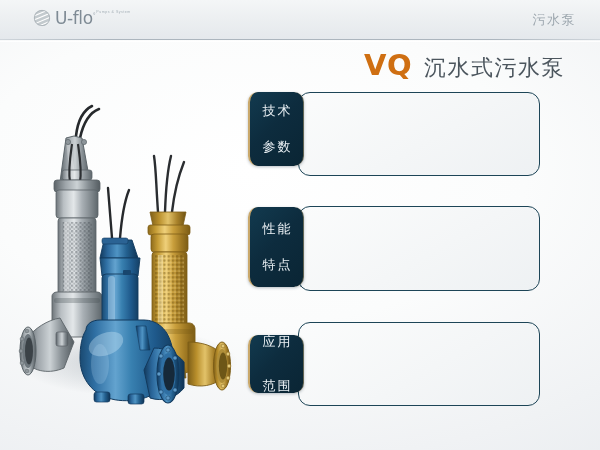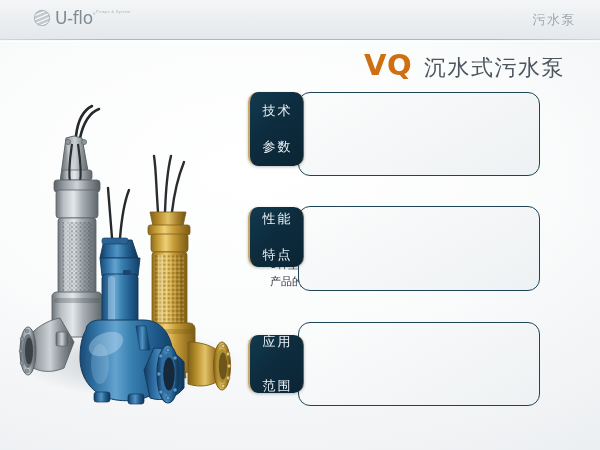--- a/index.html
+++ b/index.html
@@ -217,21 +217,21 @@
         <span>功率P：可达350kW</span>
       </div>
       <div class="spec-row">
         <span>扬程H：可达75m</span>
       </div>
     </div>
   </div>
 
   <div class="block" style="left:248px; top:206px; width:292px; height:85px;">
     <div class="panel" style="left:50px; top:0; width:242px; height:85px;"></div>
-    <div class="tab" style="height:60px; top:1px;align-items:center;">
+    <div class="tab" style="height:80px; top:1px;align-items:center;">
       <span class="tab-line">性能</span>
       <span class="tab-line">特点</span>
     </div>
     <div class="panel-body" style="top:16px;">
       <div class="feat-line">意大利原装进口污水泵</div>
       <div class="feat-line">配备IE3高效电机</div>
       <div class="feat-line">8种型式的叶轮</div>
       <div class="feat-line">产品的材质可选范围广</div>
     </div>
   </div>

